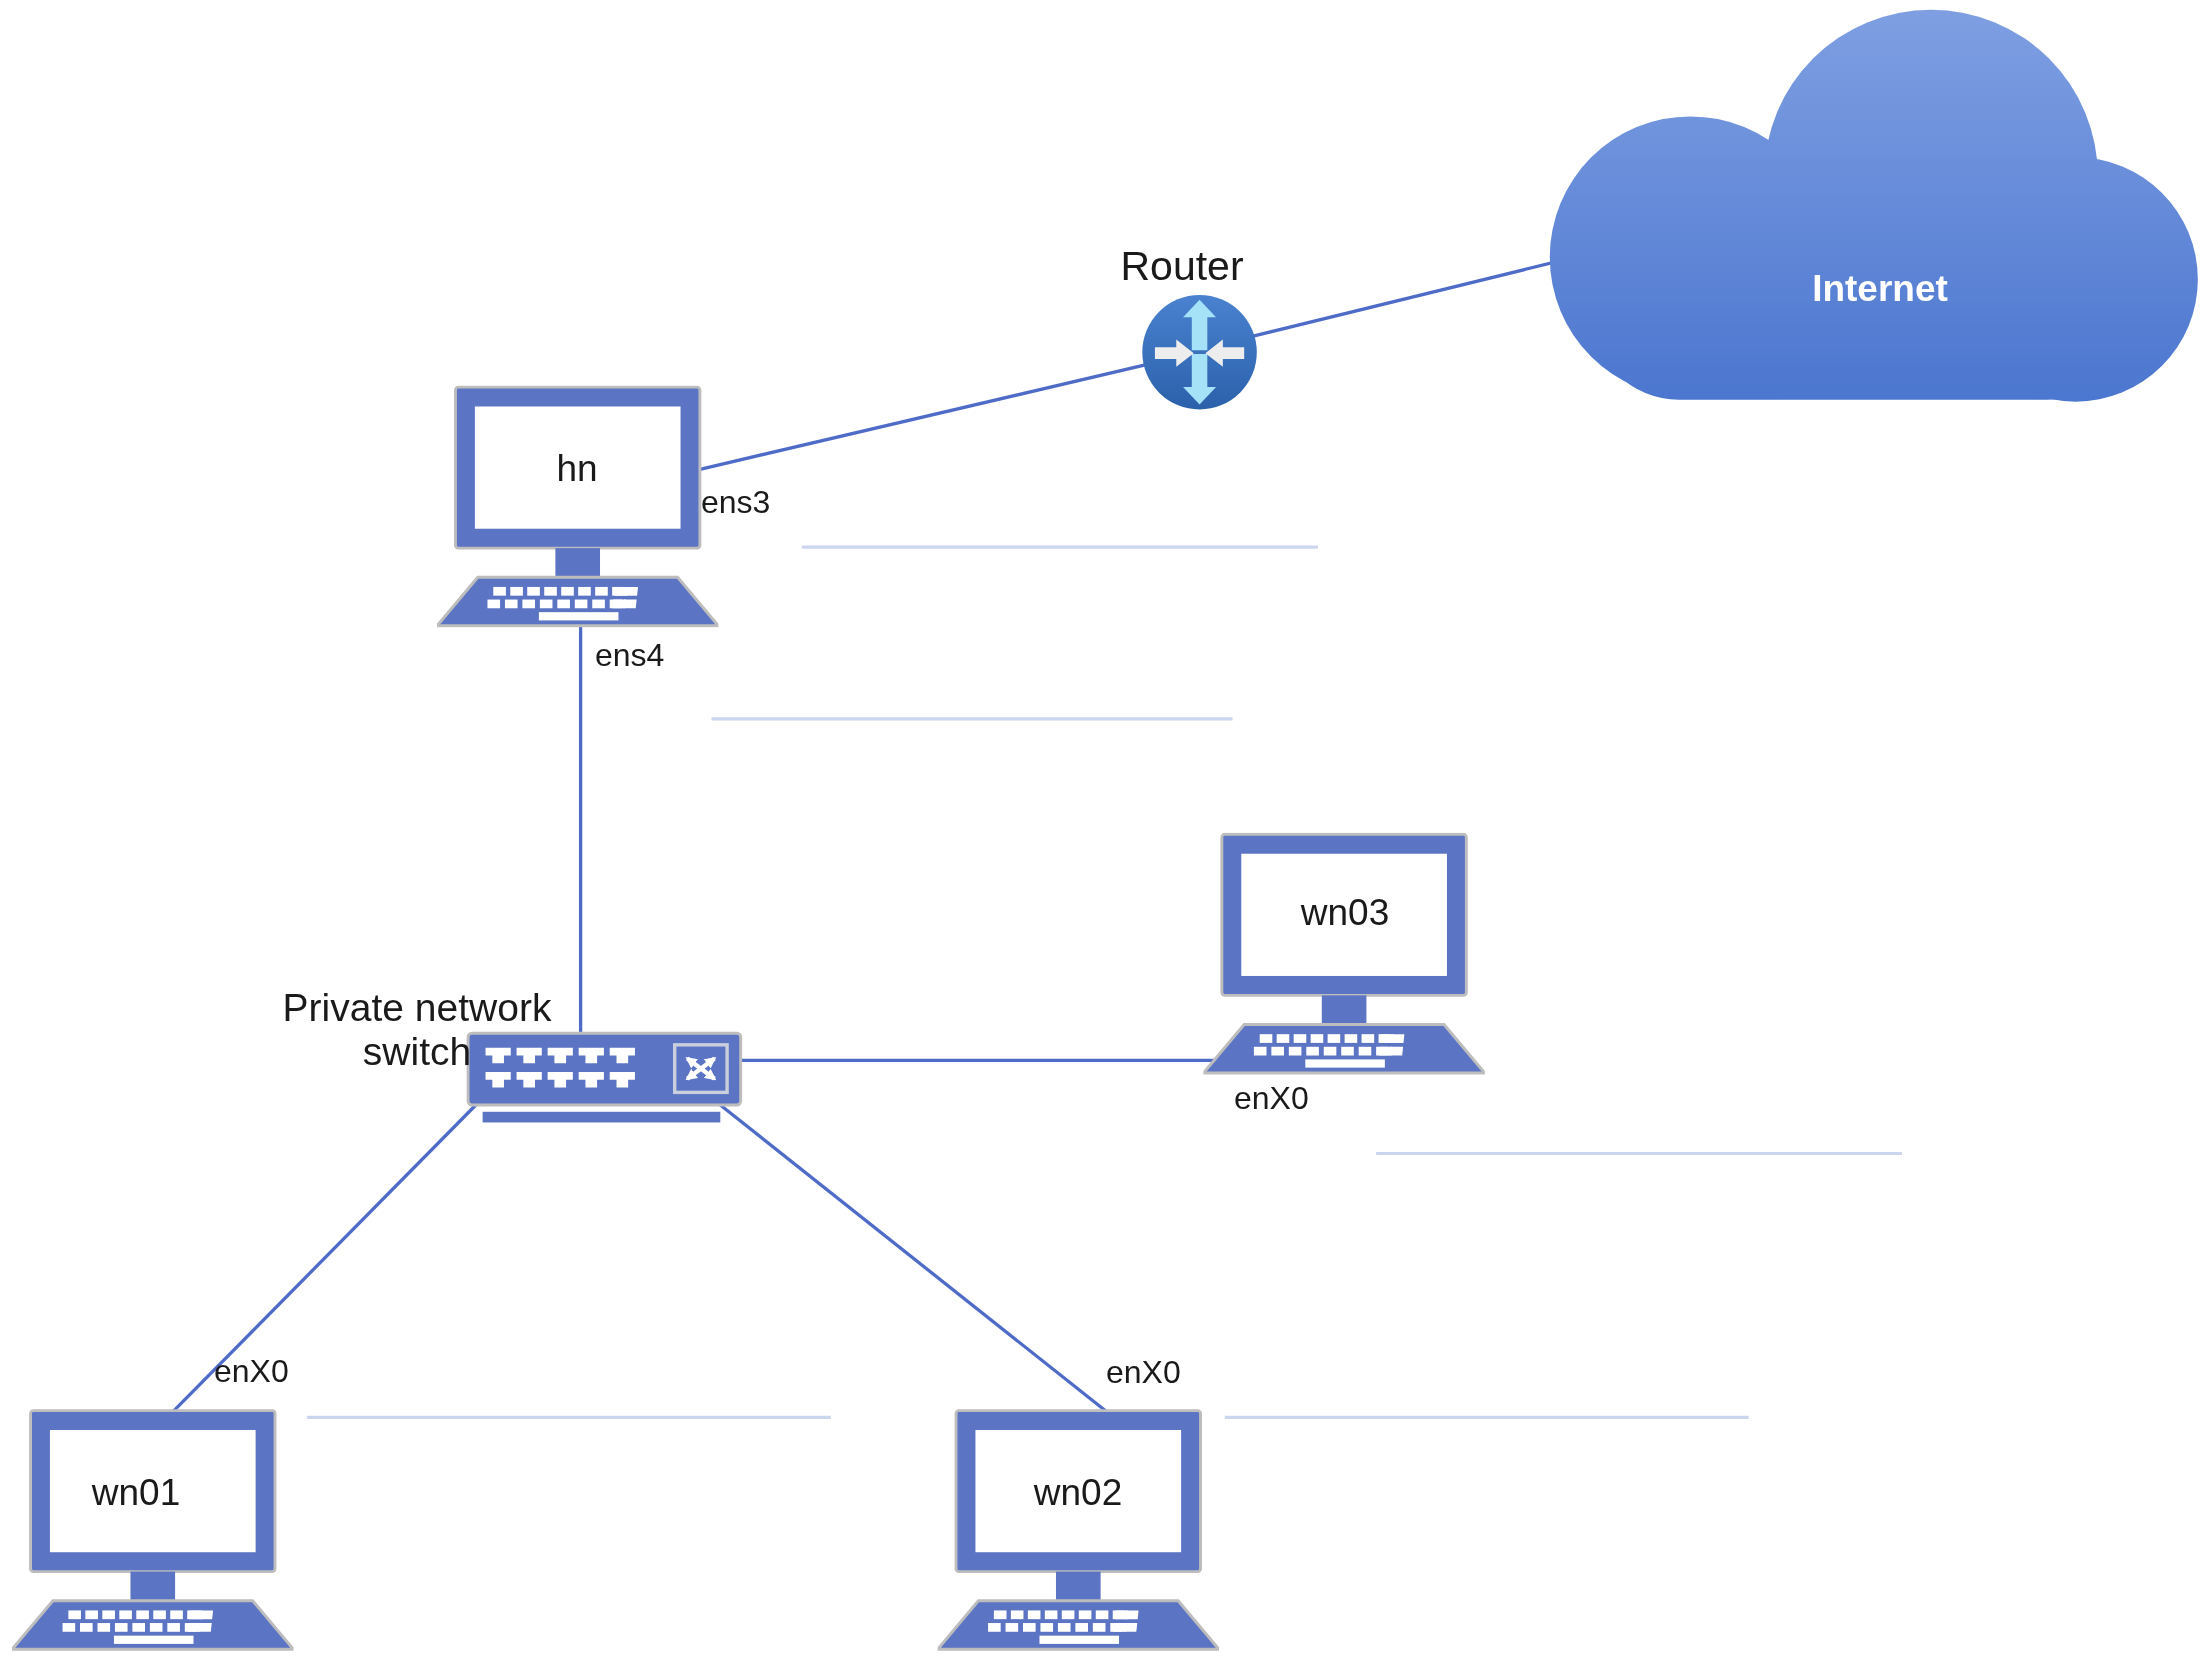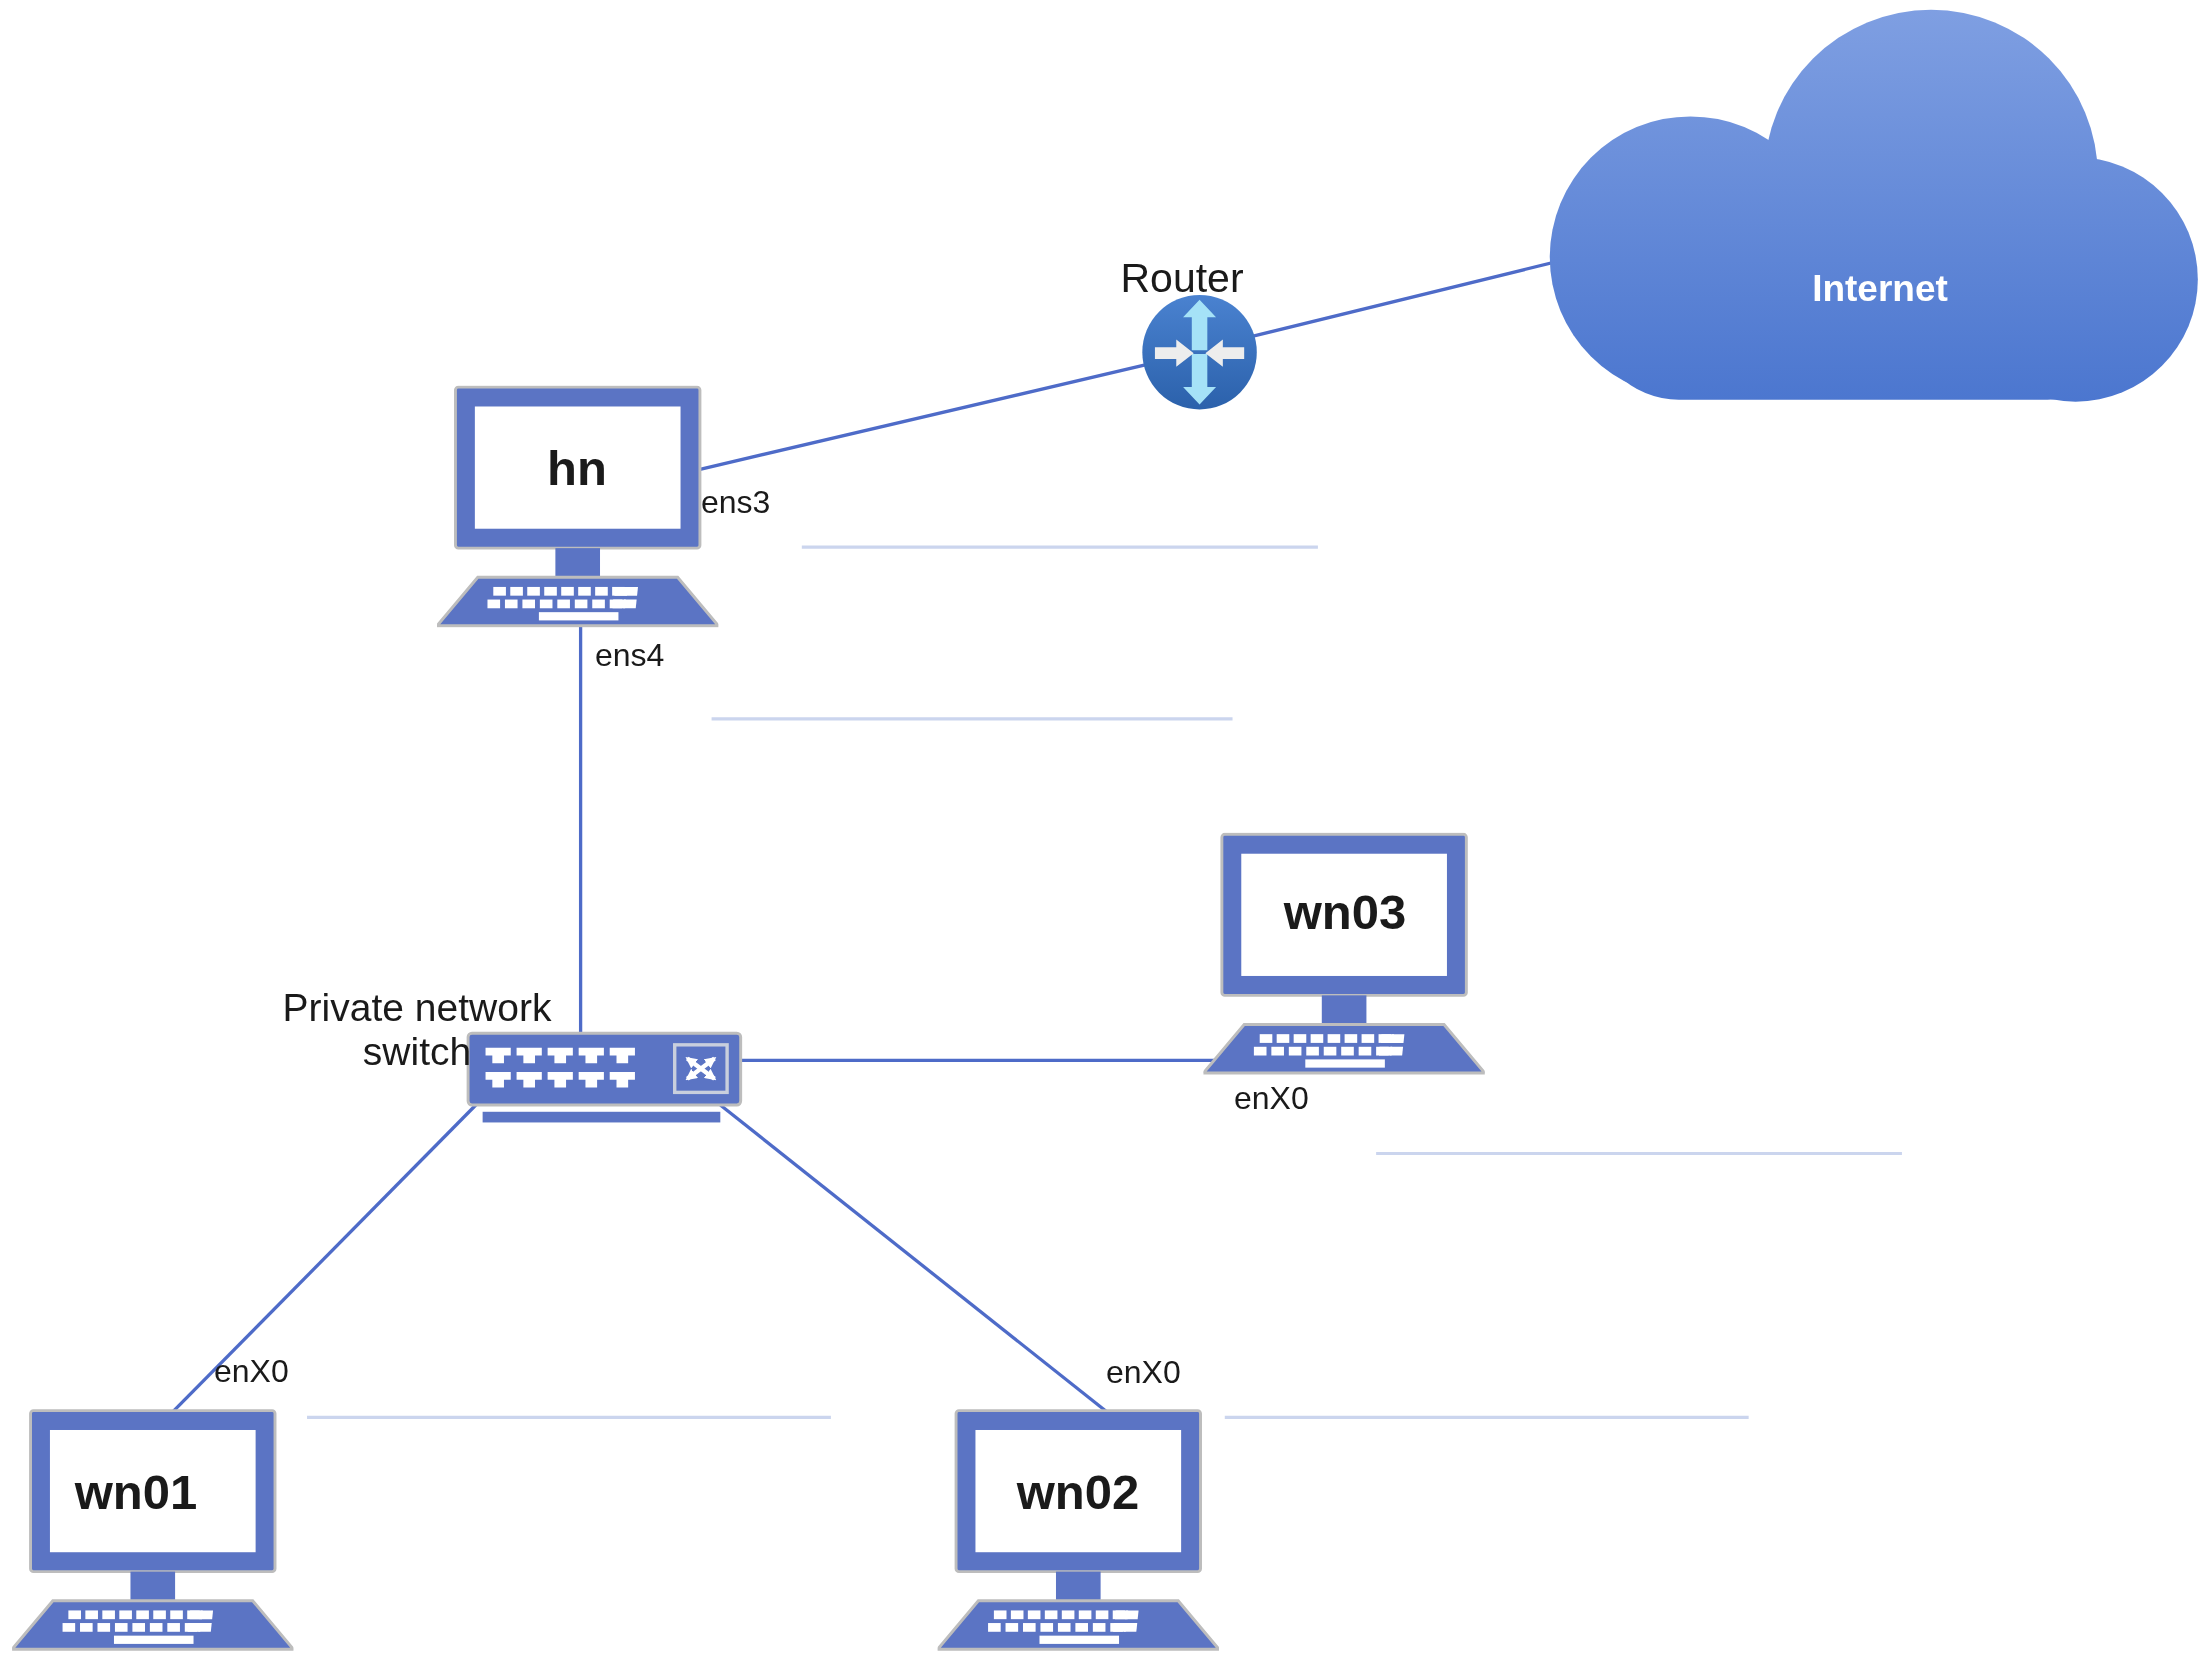--- a/index.html
+++ b/index.html
@@ -10,21 +10,21 @@
     --label_text:#1a1a1a; --internet_text:#ffffff; --icon_outline:#bdbdbd;
   }
   *{margin:0;padding:0;box-sizing:border-box;}
   html,body{background:#ffffff;}
   body{font-family:"Liberation Sans", sans-serif;}
   .canvas{position:relative;width:2208px;height:1657px;background:#fff;overflow:hidden;}
   .canvas svg{position:absolute;left:0;top:0;}
   .blue{fill:var(--node_blue);}
   .outlined{stroke:var(--icon_outline);stroke-width:3px;}
   .lbl{position:absolute;font-size:32px;line-height:1;color:var(--label_text);white-space:nowrap;}
-  .node-lbl{font-size:49px;transform:translate(-50%,-50%);font-weight:bold;}
+  .node-lbl{font-size:37px;transform:translate(-50%,-50%);}
   .router-lbl{font-size:41px;transform:translateX(-50%);}
   .internet-lbl{font-size:37px;font-weight:bold;color:var(--internet_text);transform:translate(-50%,-50%);}
   .switch-lbl{font-size:39px;line-height:1.14;text-align:center;transform:translateX(-50%);margin-left:29px;}
 </style>
 </head>
 <body>
 
 <div class="canvas">
 
   <svg width="2208" height="1657" viewBox="0 0 2275 1708">
@@ -128,21 +128,21 @@
       </g>
     </g>
 
     <use href="#pc" x="450" y="397" width="290" height="250"></use>
     <use href="#pc" x="1240" y="858" width="290" height="250"></use>
     <use href="#pc" x="12" y="1452" width="290" height="250"></use>
     <use href="#pc" x="966" y="1452" width="290" height="250"></use>
   </svg>
 
   <div class="lbl internet-lbl" style="left:1880px;top:288px;">Internet</div>
-  <div class="lbl router-lbl" style="left:1182px;top:246px;margin-top:12px;">Router</div>
+  <div class="lbl router-lbl" style="left:1182px;top:246px;">Router</div>
 
   <div class="lbl node-lbl" style="left:577px;top:468px;">hn</div>
   <div class="lbl node-lbl" style="left:1345px;top:912px;text-align:center;">wn03</div>
   <div class="lbl node-lbl" style="left:136px;top:1492px;">wn01</div>
   <div class="lbl node-lbl" style="left:1078px;top:1492px;">wn02</div>
 
   <div class="lbl" style="left:701px;top:486px;">ens3</div>
   <div class="lbl" style="left:595px;top:639px;">ens4</div>
   <div class="lbl" style="left:1234px;top:1082px;">enX0</div>
   <div class="lbl" style="left:214px;top:1355px;">enX0</div>

